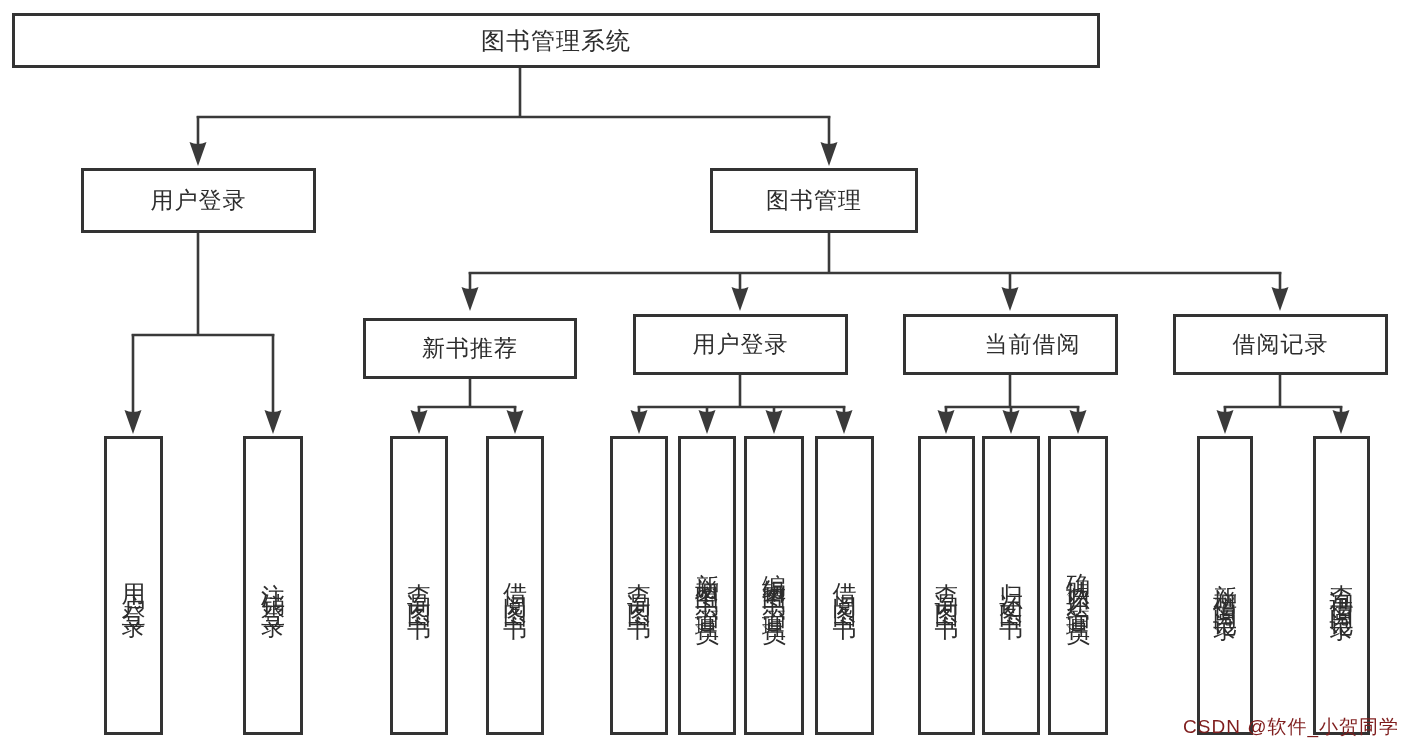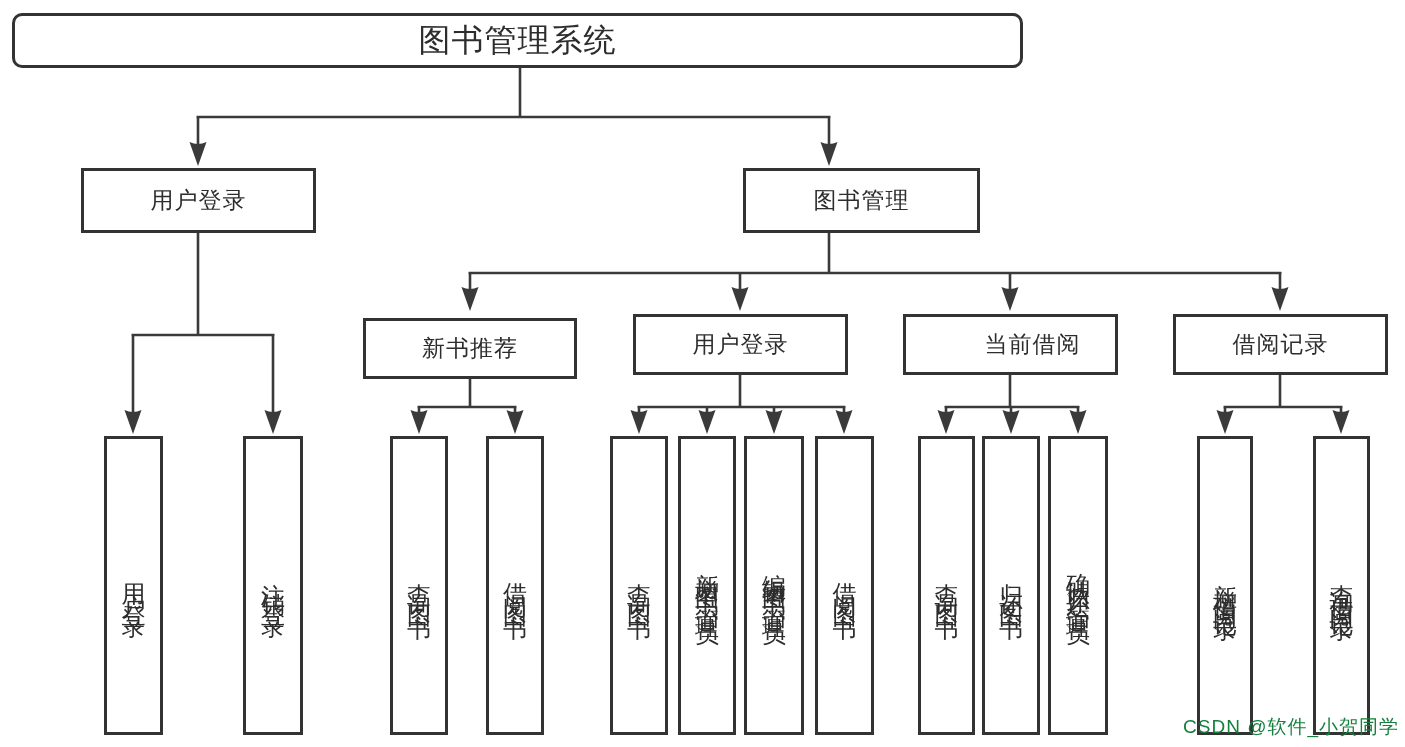--- a/index.html
+++ b/index.html
@@ -26,23 +26,23 @@
     background: #ffffff;
     display: flex;
     align-items: center;
     justify-content: center;
     color: #2d2d2d;
     font-size: 23px;
     letter-spacing: 1px;
     white-space: nowrap;
   }
 
-  .node.root  { left: 12px;   top: 13px;  width: 1011px; height: 55px; font-size: 32px; border-radius: 10px; }
+  .node.root  { left: 12px;   top: 13px;  width: 1088px; height: 55px; font-size: 24px; }
   .node.l2a   { left: 81px;   top: 168px; width: 235px;  height: 65px; }
-  .node.l2b   { left: 710px;  top: 168px; width: 237px;  height: 65px; margin-left: 33px; }
+  .node.l2b   { left: 710px;  top: 168px; width: 208px;  height: 65px; }
   .node.s1    { left: 363px;  top: 318px; width: 214px;  height: 61px; }
   .node.s2    { left: 633px;  top: 314px; width: 215px;  height: 61px; }
   .node.s3    { left: 903px;  top: 314px; width: 215px;  height: 61px; padding-left: 44px; }
   .node.s4    { left: 1173px; top: 314px; width: 215px;  height: 61px; }
 
   .leaf {
     position: absolute;
     box-sizing: border-box;
     top: 436px;
     height: 299px;
@@ -75,21 +75,21 @@
   .lf-d2 { left: 982px;  width: 58px; }
   .lf-d3 { left: 1048px; width: 60px; }
   .lf-e1 { left: 1197px; width: 56px; }
   .lf-e2 { left: 1313px; width: 57px; }
 
   .watermark {
     position: absolute;
     right: 6px;
     top: 714px;
     font-size: 19px;
-    color: #15803d;
+    color: #7f1d1d;
     letter-spacing: 1px;
     white-space: nowrap;
   }
 </style>
 </head>
 <body>
 
 <div class="canvas">
 
   <svg class="connectors" viewBox="0 0 1405 747" xmlns="http://www.w3.org/2000/svg">

